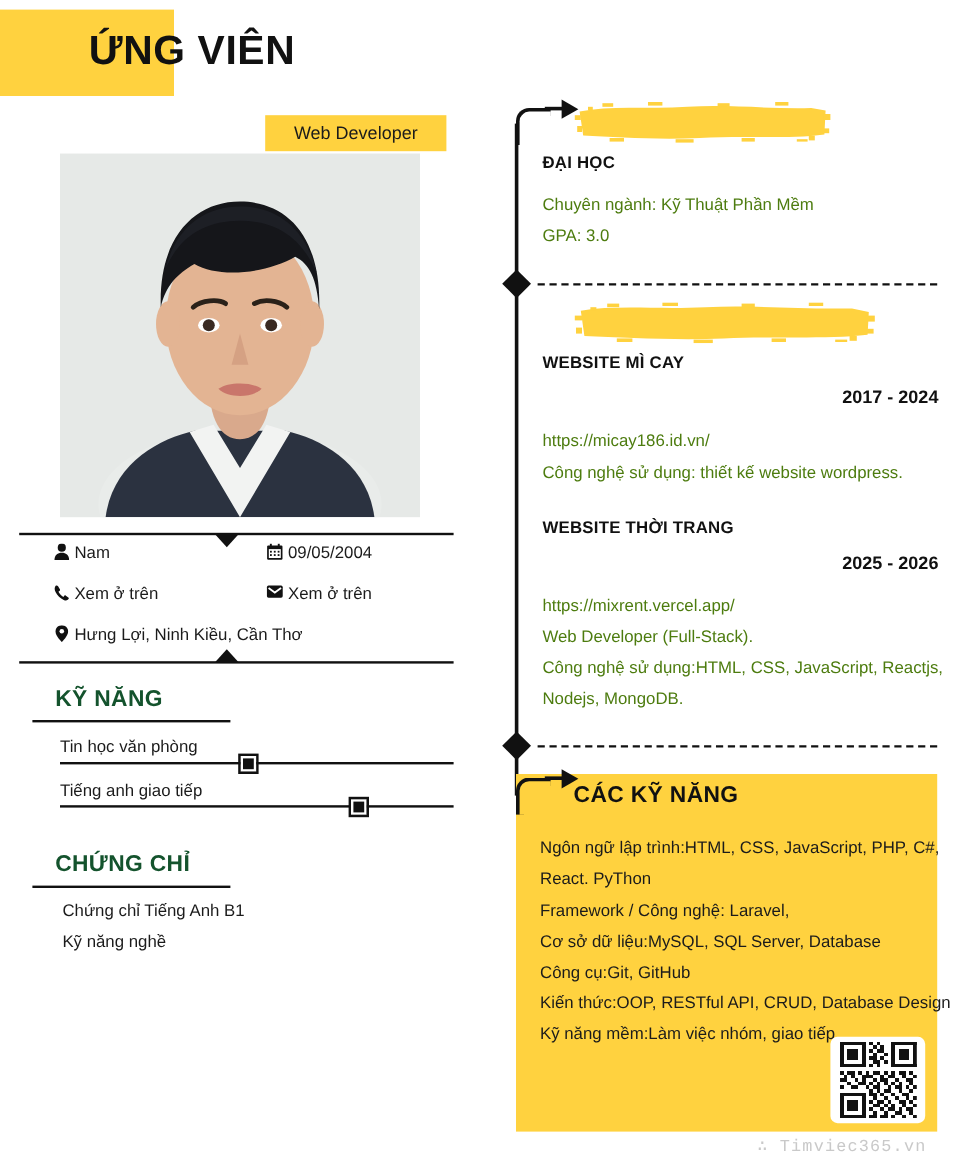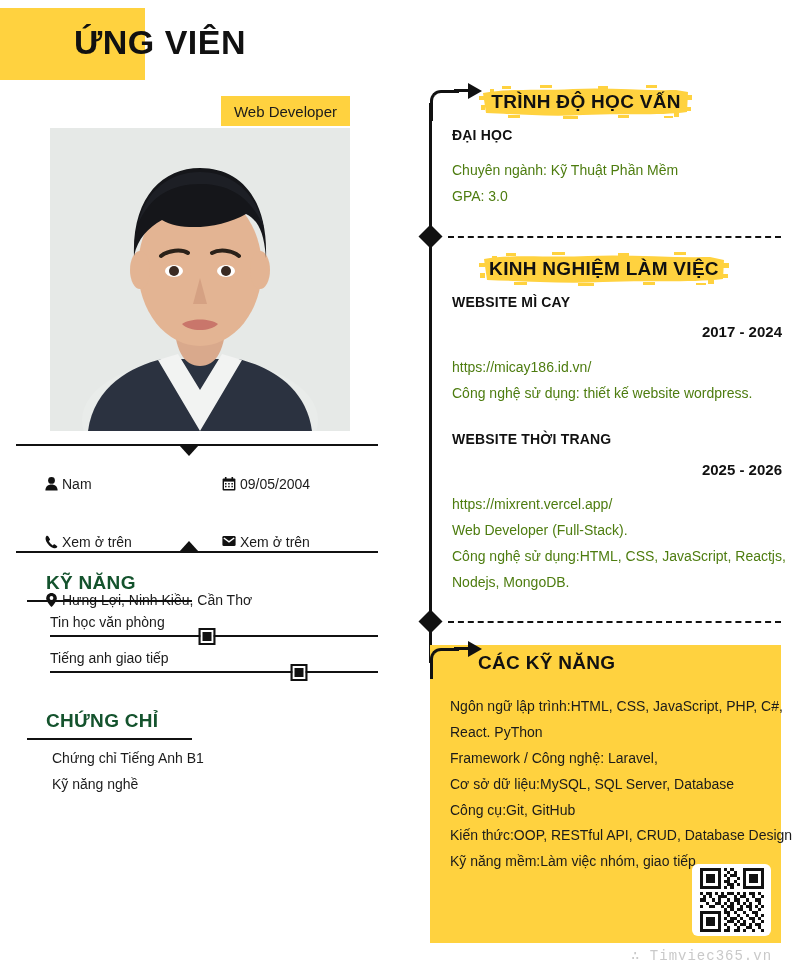--- a/index.html
+++ b/index.html
@@ -30,21 +30,21 @@
     font-weight: bold;
     letter-spacing: .5px;
     color: #111;
     white-space: nowrap;
   }
 
   
   .job-tag {
     position: absolute;
     left: 221px; top: 96px;
-    width: 129px; height: 30px;
+    width: 151px; height: 30px;
     background: #FFD23F;
     display: flex;
     align-items: center;
     justify-content: center;
     font-size: 15px;
     color: #1b1b1b;
   }
   .photo {
     position: absolute;
     left: 50px; top: 128px;
@@ -77,21 +77,21 @@
   .divider.down .tri { top: 7px; border-top: 11px solid #111; }
   .divider.up   .tri { top: -4px; border-bottom: 11px solid #111; }
 
   
   .contact {
     position: absolute;
     left: 40px; top: 452px;
     width: 345px;
     font-size: 14px;
   }
-  .c-row { display: flex; height: 34px; align-items: flex-start; margin-top: 24px; }
+  .c-row { display: flex; height: 34px; align-items: flex-start; }
   .c-cell { display: flex; align-items: flex-start; }
   .c-cell.left { width: 178px; }
   .c-ico {
     width: 22px;
     flex: 0 0 22px;
     display: flex;
     justify-content: center;
     color: #111;
     line-height: 1;
     padding-top: 1px;
@@ -426,21 +426,20 @@
       <rect x="120" y="1" width="10" height="3"></rect>
         <rect x="168" y="0" width="11" height="3"></rect>
       <rect x="30" y="30" width="12" height="3"></rect>
         <rect x="85" y="31" width="15" height="3"></rect>
       <rect x="140" y="30" width="11" height="3"></rect>
         <rect x="186" y="31" width="9" height="2"></rect>
       <rect x="12" y="4" width="4" height="3"></rect>
         <rect x="196" y="28" width="5" height="4"></rect>
     </g>
   </svg>
-  <span class="bt">TRÌNH ĐỘ HỌC VẤN</span>
 </div>
 
 <div class="r-sub" style="top:127px">ĐẠI HỌC</div>
 <div class="r-txt" style="top:160px">Chuyên ngành: Kỹ Thuật Phần Mềm</div>
 <div class="r-txt" style="top:186px">GPA: 3.0</div>
 
 <div class="tl-diamond" style="top:228px"></div>
 <div class="tl-dash" style="top:236px"></div>
 
 <div class="brush-head" style="left:478px; top:252px; width:252px">
@@ -456,21 +455,20 @@
       <rect x="140" y="1" width="11" height="3"></rect>
         <rect x="196" y="0" width="12" height="3"></rect>
       <rect x="36" y="30" width="13" height="3"></rect>
         <rect x="100" y="31" width="16" height="3"></rect>
       <rect x="165" y="30" width="12" height="3"></rect>
         <rect x="218" y="31" width="10" height="2"></rect>
       <rect x="14" y="4" width="5" height="3"></rect>
         <rect x="230" y="28" width="6" height="4"></rect>
     </g>
   </svg>
-  <span class="bt">KINH NGHIỆM LÀM VIỆC</span>
 </div>
 
 <div class="r-sub" style="top:294px">WEBSITE MÌ CAY</div>
 <div class="r-date" style="top:323px">2017 - 2024</div>
 <div class="r-txt" style="top:357px">https://micay186.id.vn/</div>
 <div class="r-txt" style="top:383px">Công nghệ sử dụng: thiết kế website wordpress.</div>
 
 <div class="r-sub" style="top:431px">WEBSITE THỜI TRANG</div>
 <div class="r-date" style="top:461px">2025 - 2026</div>
 <div class="r-txt" style="top:494px">https://mixrent.vercel.app/</div>

